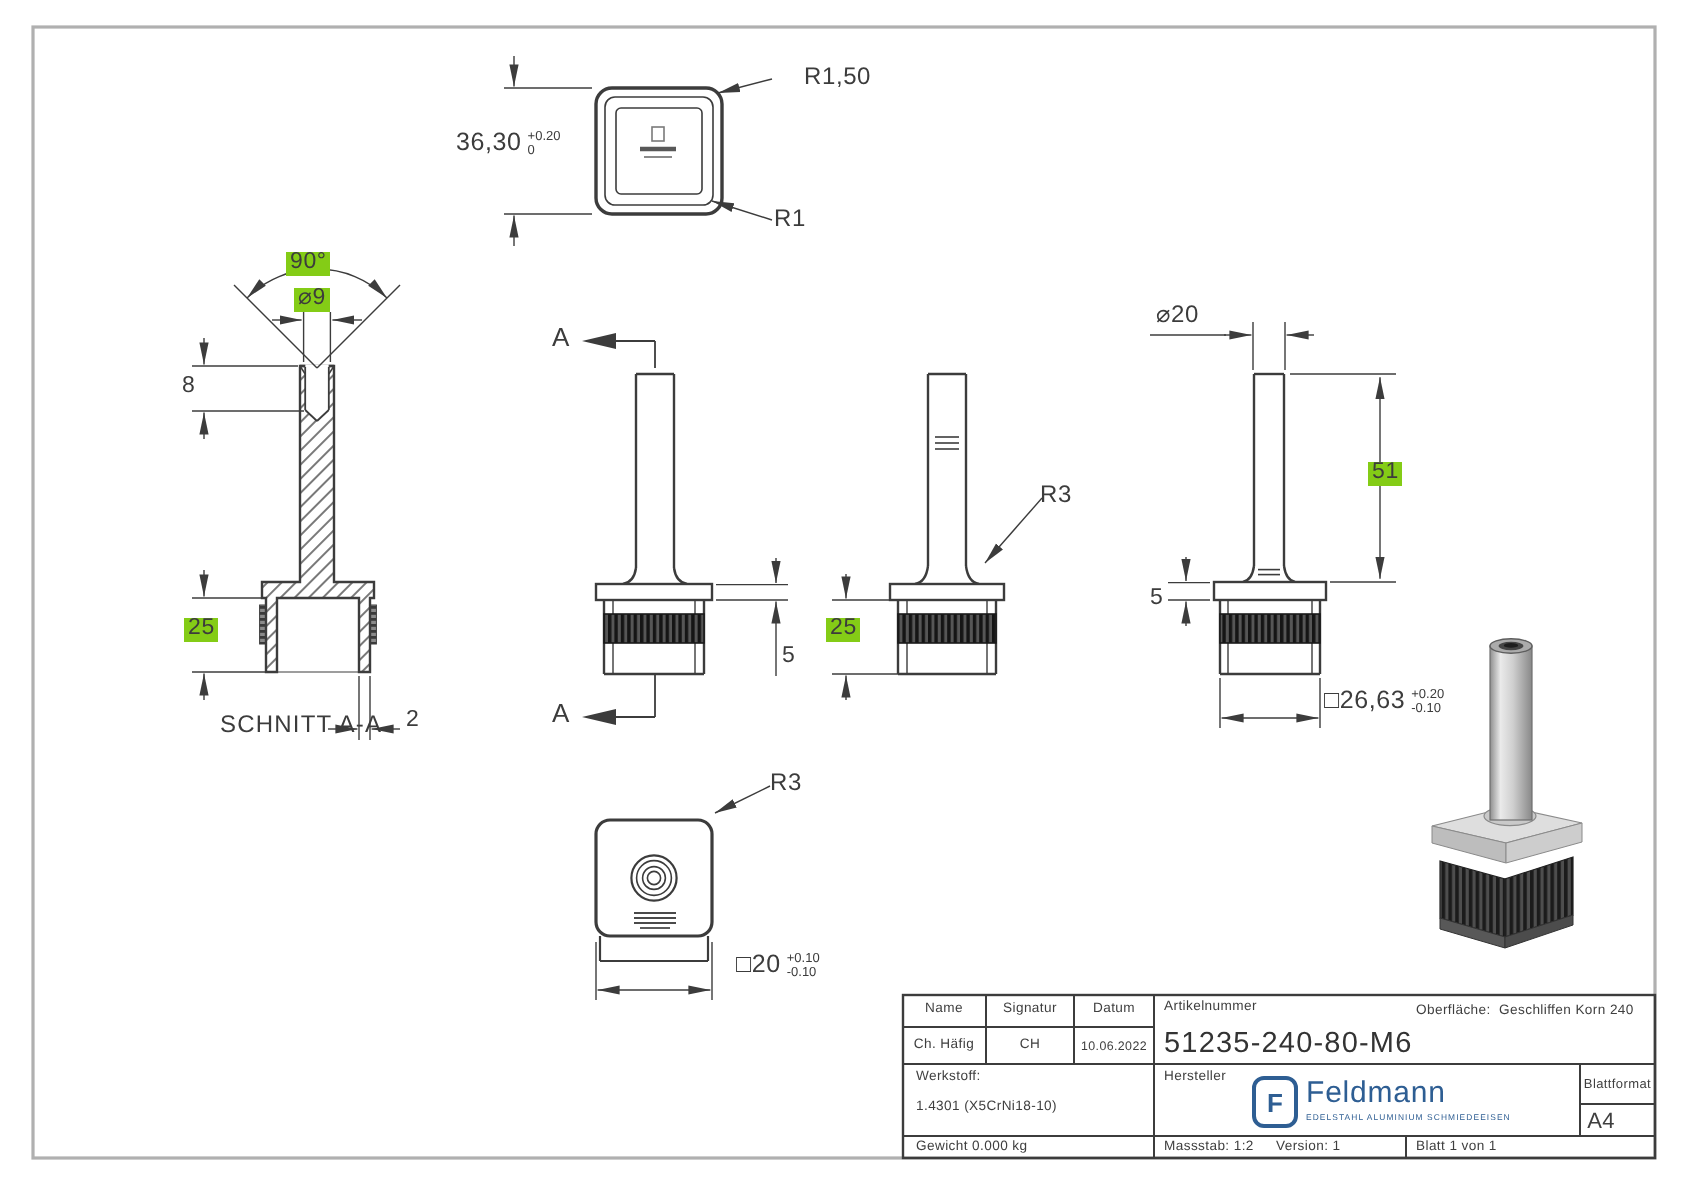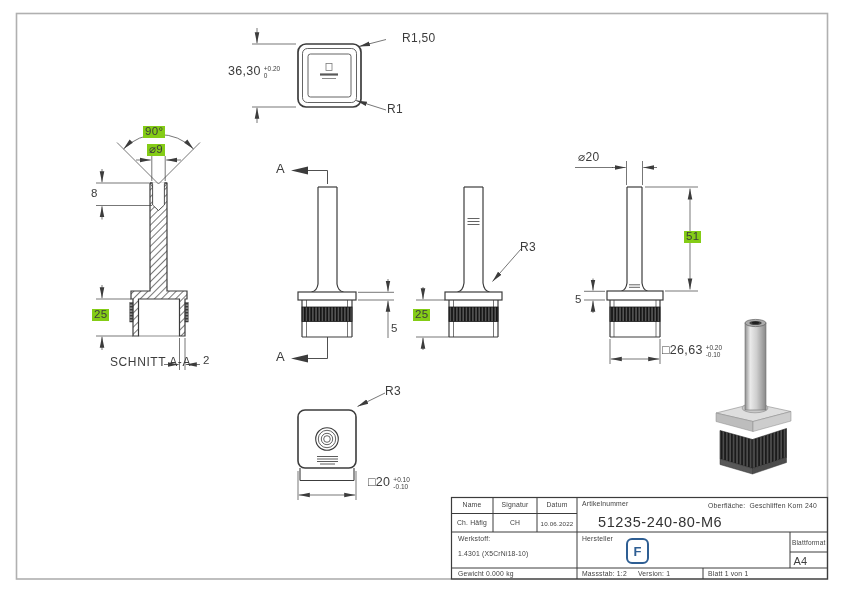--- a/index.html
+++ b/index.html
@@ -7,21 +7,21 @@
     position:relative;width:842px;height:595px;background:#fff;overflow:hidden;
     font-family:"Liberation Sans","DejaVu Sans",sans-serif;color:#3c3c3c;
   }
   svg{position:absolute;left:0;top:0;}
   .lbl{position:absolute;white-space:nowrap;color:#3c3c3c;letter-spacing:.3px;line-height:1;display:flex;align-items:flex-start;}
   .fs12{font-size:12px;} .fs125{font-size:12.5px;} .fs115{font-size:11.5px;} .fs13{font-size:13px;}
   .bgw{background:#84cc16;padding:0 2px;}
   .tolstack{display:inline-flex;flex-direction:column;margin-left:3px;font-size:6.5px;letter-spacing:0;line-height:1.15;}
   .tb{position:absolute;font-size:6.8px;letter-spacing:.2px;color:#3f3f3f;white-space:nowrap;}
   .tbc{text-align:center;}
-  .artnum{position:absolute;font-size:14.5px;letter-spacing:.6px;color:#333;white-space:nowrap;margin-left:16px;}
+  .artnum{position:absolute;font-size:14.5px;letter-spacing:.6px;color:#333;white-space:nowrap;}
   .brand{position:absolute;display:flex;align-items:flex-start;gap:4px;}
   .brand-mark{width:19px;height:22px;border:2.5px solid #2e5e93;border-radius:6px;color:#2e5e93;
     font-weight:bold;font-size:13px;display:flex;align-items:center;justify-content:center;background:#fff;}
   .brand-name{font-size:15px;color:#2e5e93;letter-spacing:.4px;line-height:1;margin-top:1px;}
   .brand-tag{font-size:4.2px;color:#2e5e93;letter-spacing:.55px;margin-top:2px;white-space:nowrap;}
 </style>
 </head>
 <body>
 
 <div class="sheet">
@@ -300,20 +300,24 @@
   <span>Oberfläche:</span>&nbsp;
   <span>Geschliffen Korn 240</span>
 </div>
 <div class="artnum" style="left:582px;top:514px">51235-240-80-M6</div>
 <div class="tb" style="left:458px;top:535px">Werkstoff:</div>
 <div class="tb" style="left:458px;top:550px">1.4301 (X5CrNi18-10)</div>
 <div class="tb" style="left:582px;top:535px">Hersteller</div>
 
 <div class="brand" style="left:626px;top:538px">
   <div class="brand-mark">F</div>
+  <div>
+    <div class="brand-name">Feldmann</div>
+    <div class="brand-tag">EDELSTAHL ALUMINIUM SCHMIEDEEISEN</div>
+  </div>
 </div>
 
 <div class="tb tbc" style="left:790px;top:539px;width:37.5px;font-size:6.5px">Blattformat</div>
 <div class="tb tbc" style="left:790px;top:555px;width:21px;font-size:11px">A4</div>
 <div class="tb" style="left:458px;top:570px">Gewicht 0.000 kg</div>
 <div class="tb" style="left:582px;top:570px">Massstab: 1:2</div>
 <div class="tb" style="left:638px;top:570px">Version: 1</div>
 <div class="tb" style="left:708px;top:570px">Blatt 1 von 1</div>
 
 </div>

